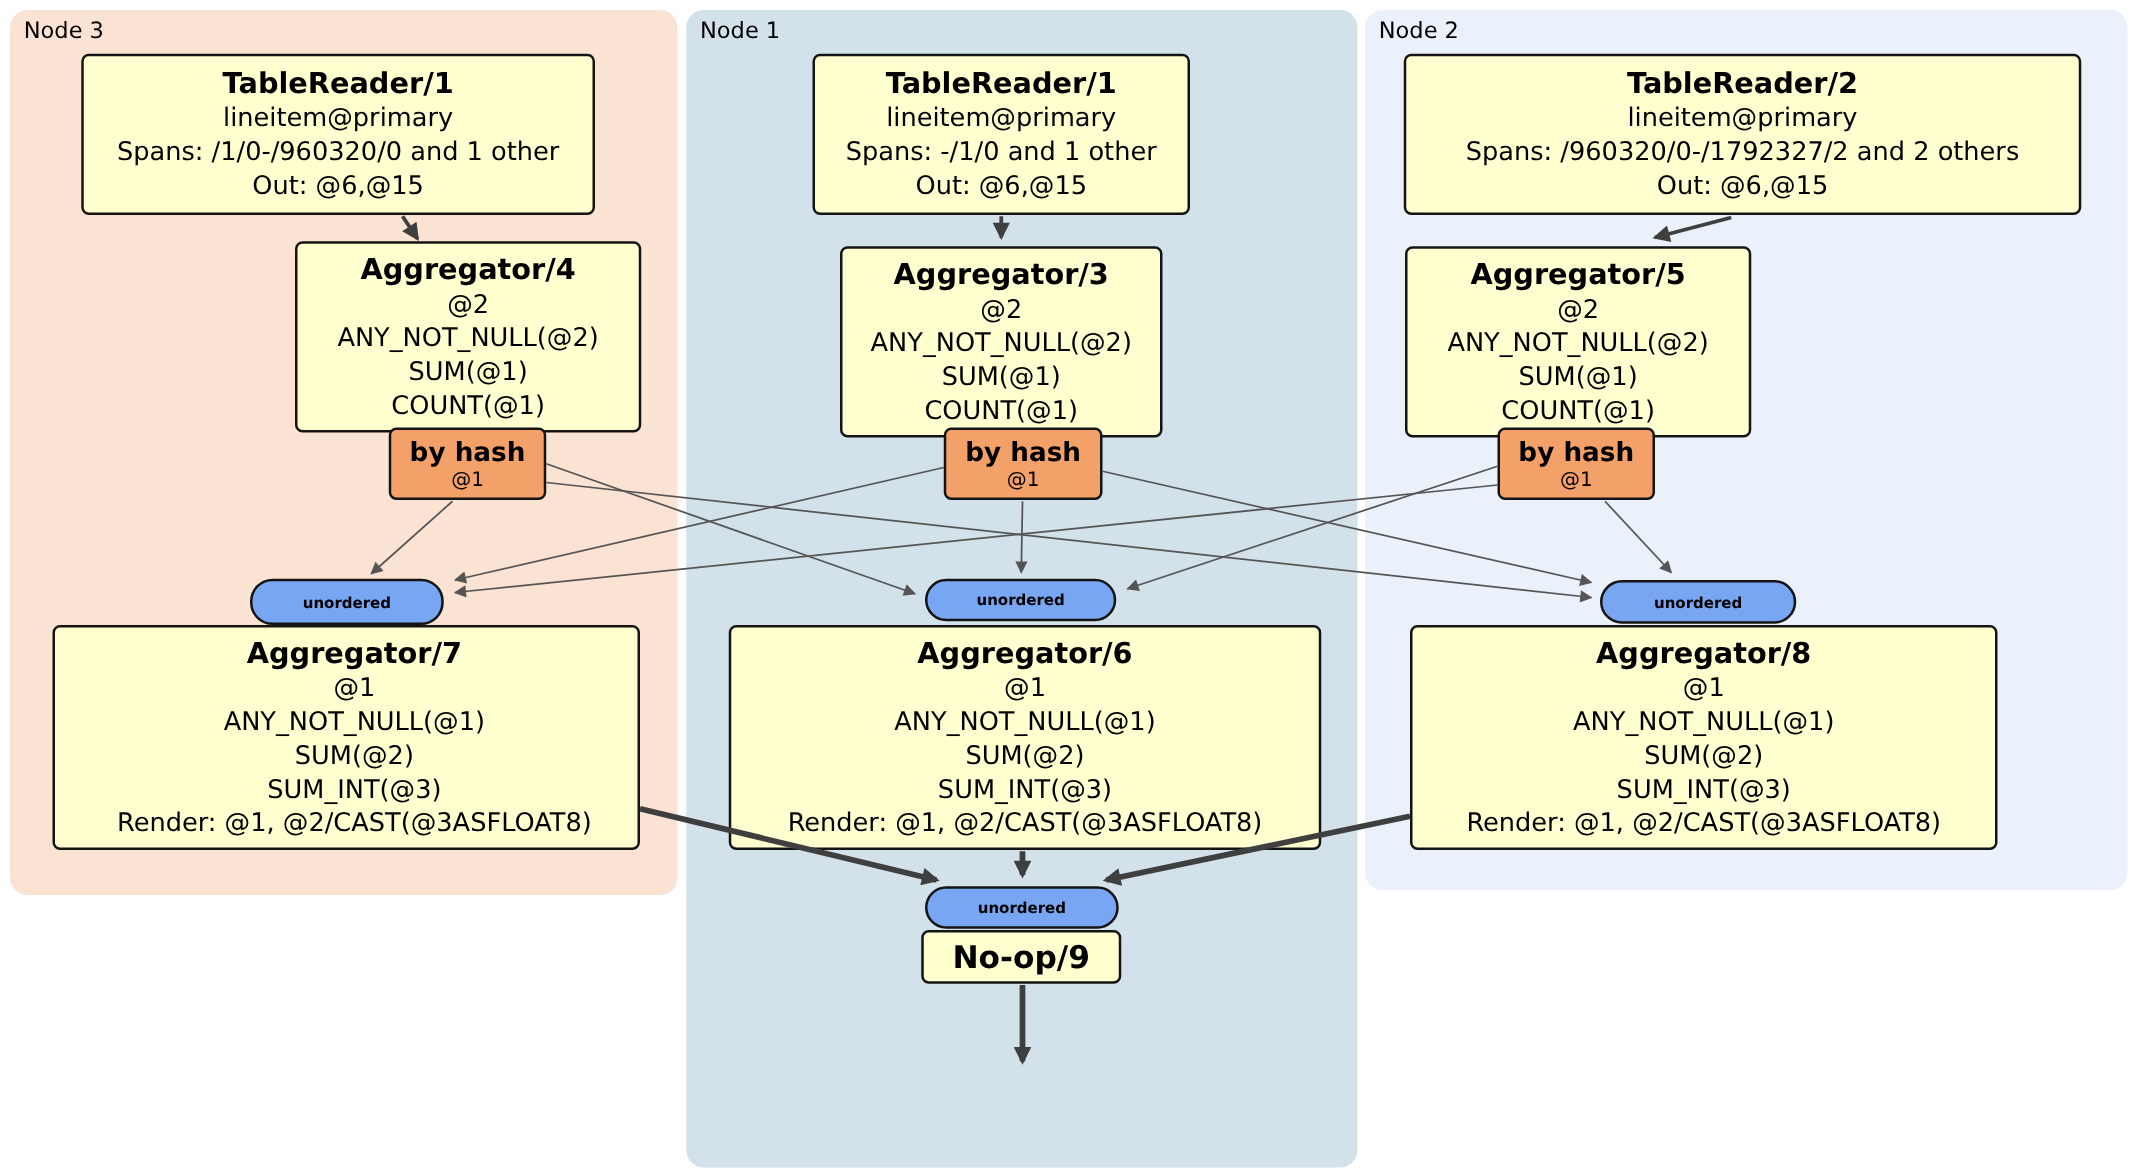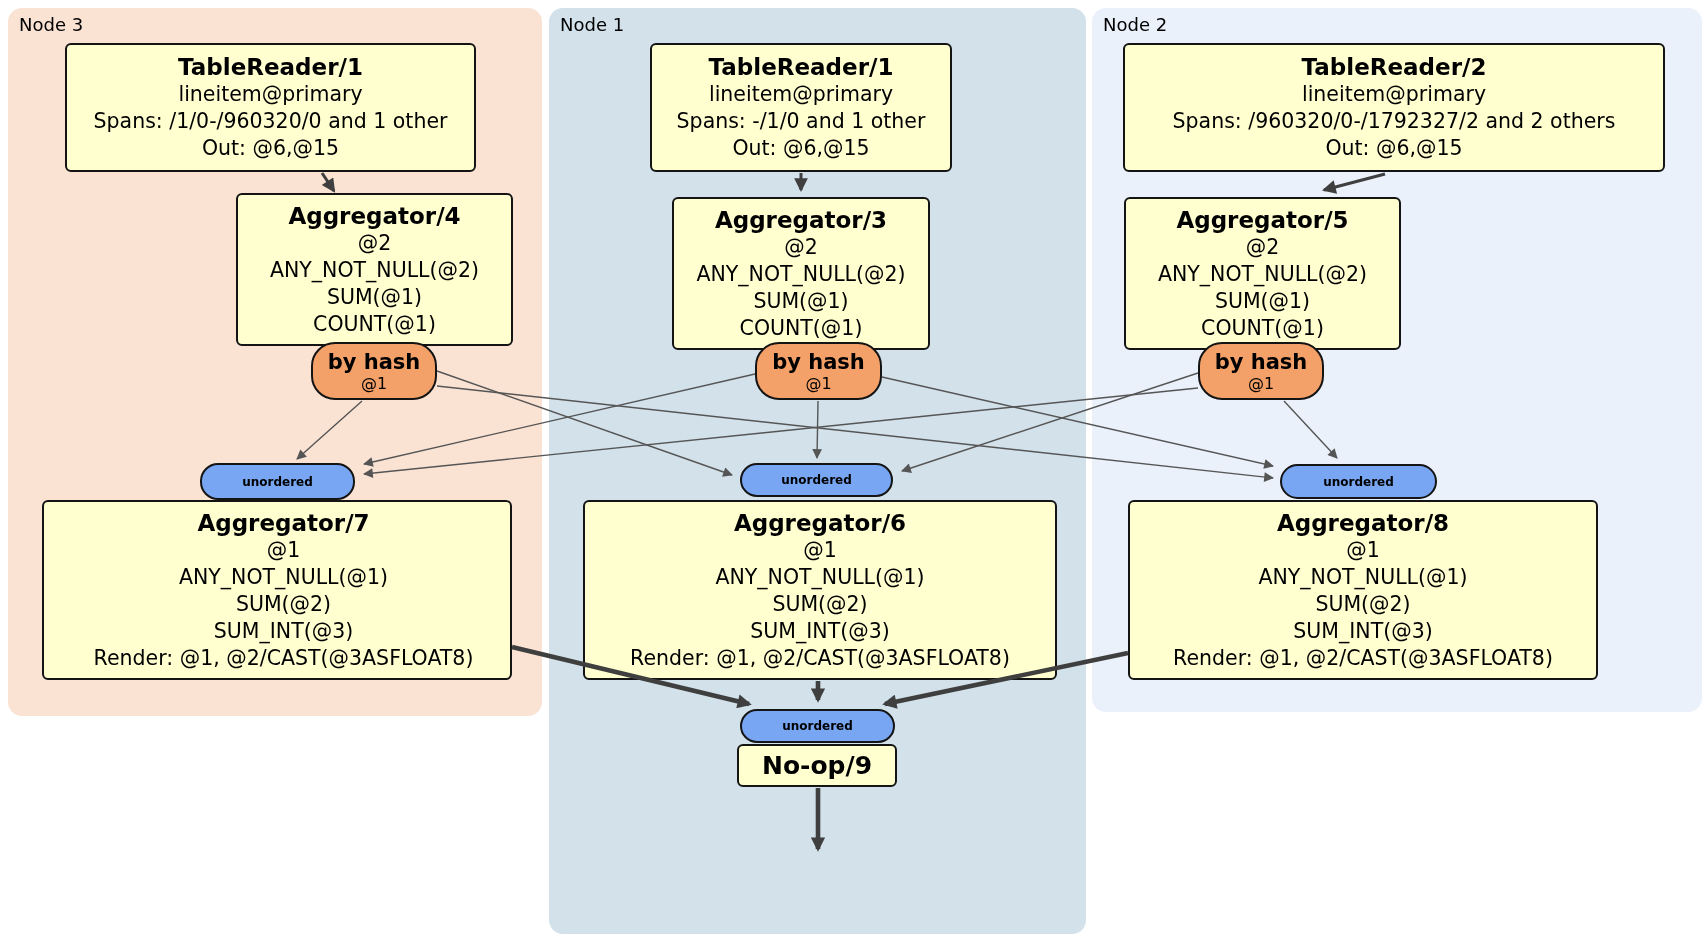--- a/index.html
+++ b/index.html
@@ -16,21 +16,21 @@
 
   .nodebox{
     position:absolute;background:#ffffd0;border:2px solid #141414;border-radius:6px;
     display:flex;flex-direction:column;align-items:center;justify-content:center;
     text-align:center;color:#000;box-sizing:border-box;padding:2px 6px;
   }
   .nodebox .title{font-weight:bold;font-size:23px;line-height:28px;white-space:nowrap;}
   .nodebox .line{font-size:20.5px;line-height:27px;white-space:nowrap;}
 
   .router{
-    position:absolute;background:#f4a169;border:2px solid #141414;border-radius:24px;
+    position:absolute;background:#f4a169;border:2px solid #141414;border-radius:6px;
     display:flex;flex-direction:column;align-items:center;justify-content:center;
     color:#000;text-align:center;box-sizing:border-box;z-index:5;
   }
   .router .rt{font-weight:bold;font-size:21px;line-height:24px;}
   .router .rd{font-size:16px;line-height:19px;}
 
   .sync{
     position:absolute;background:#78a6f2;border:2px solid #141414;border-radius:18px;
     display:flex;align-items:center;justify-content:center;color:#000;
     font-weight:bold;font-size:12px;box-sizing:border-box;z-index:5;white-space:nowrap;

